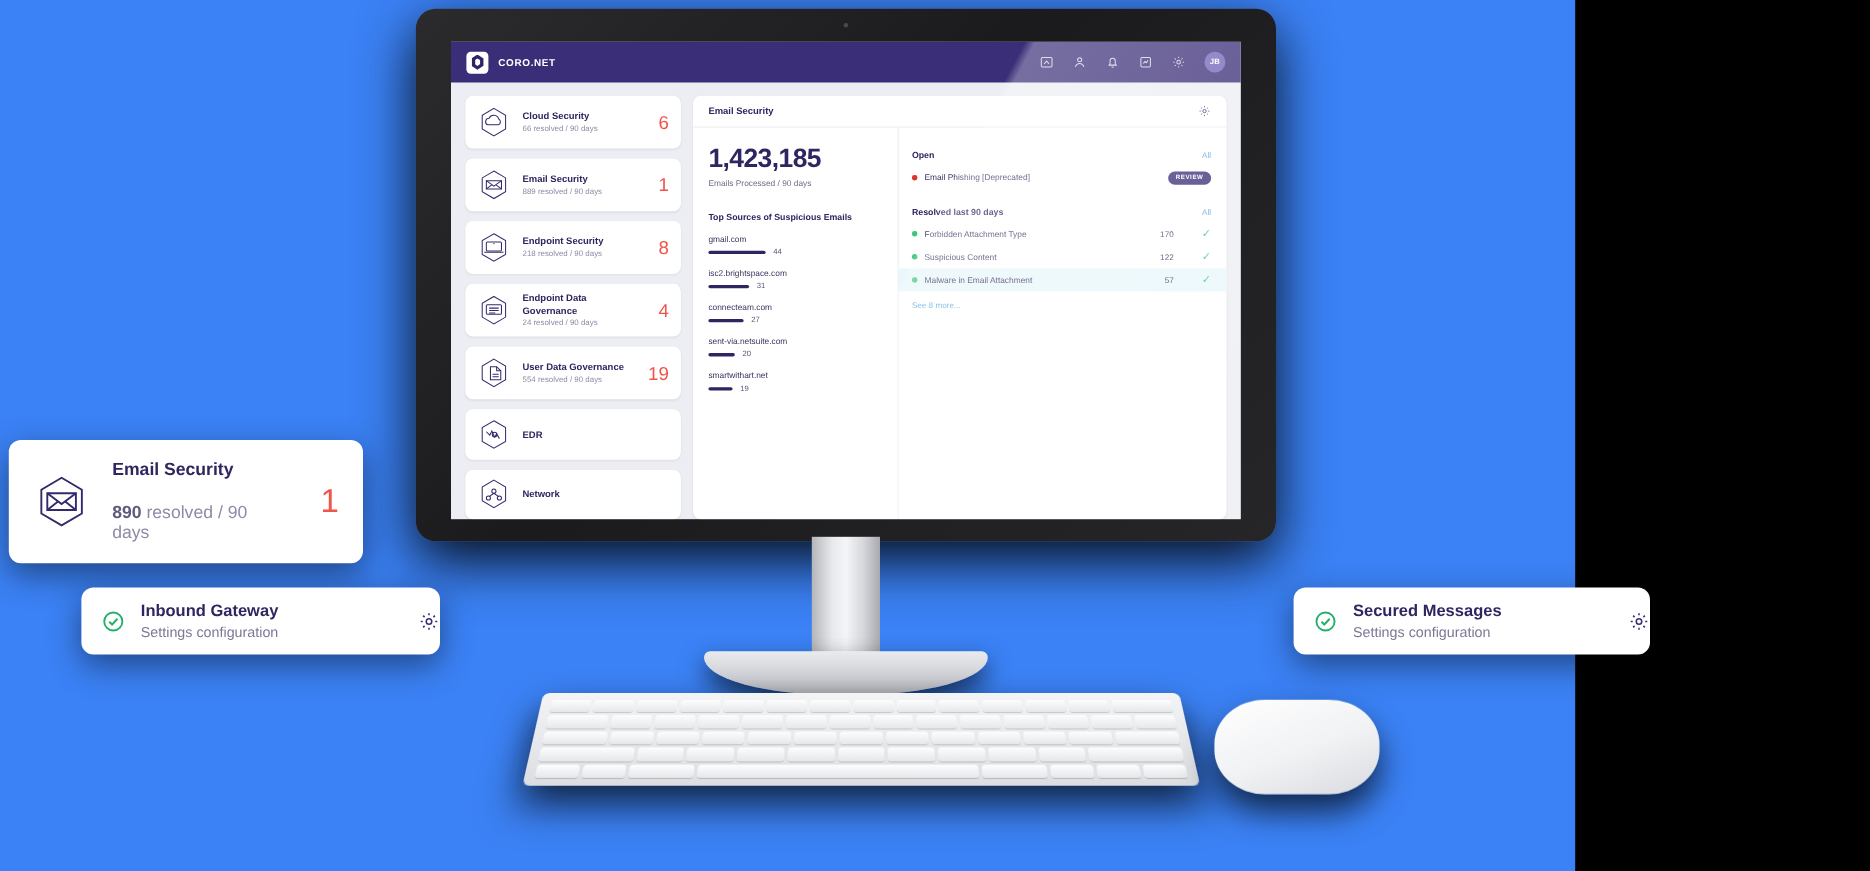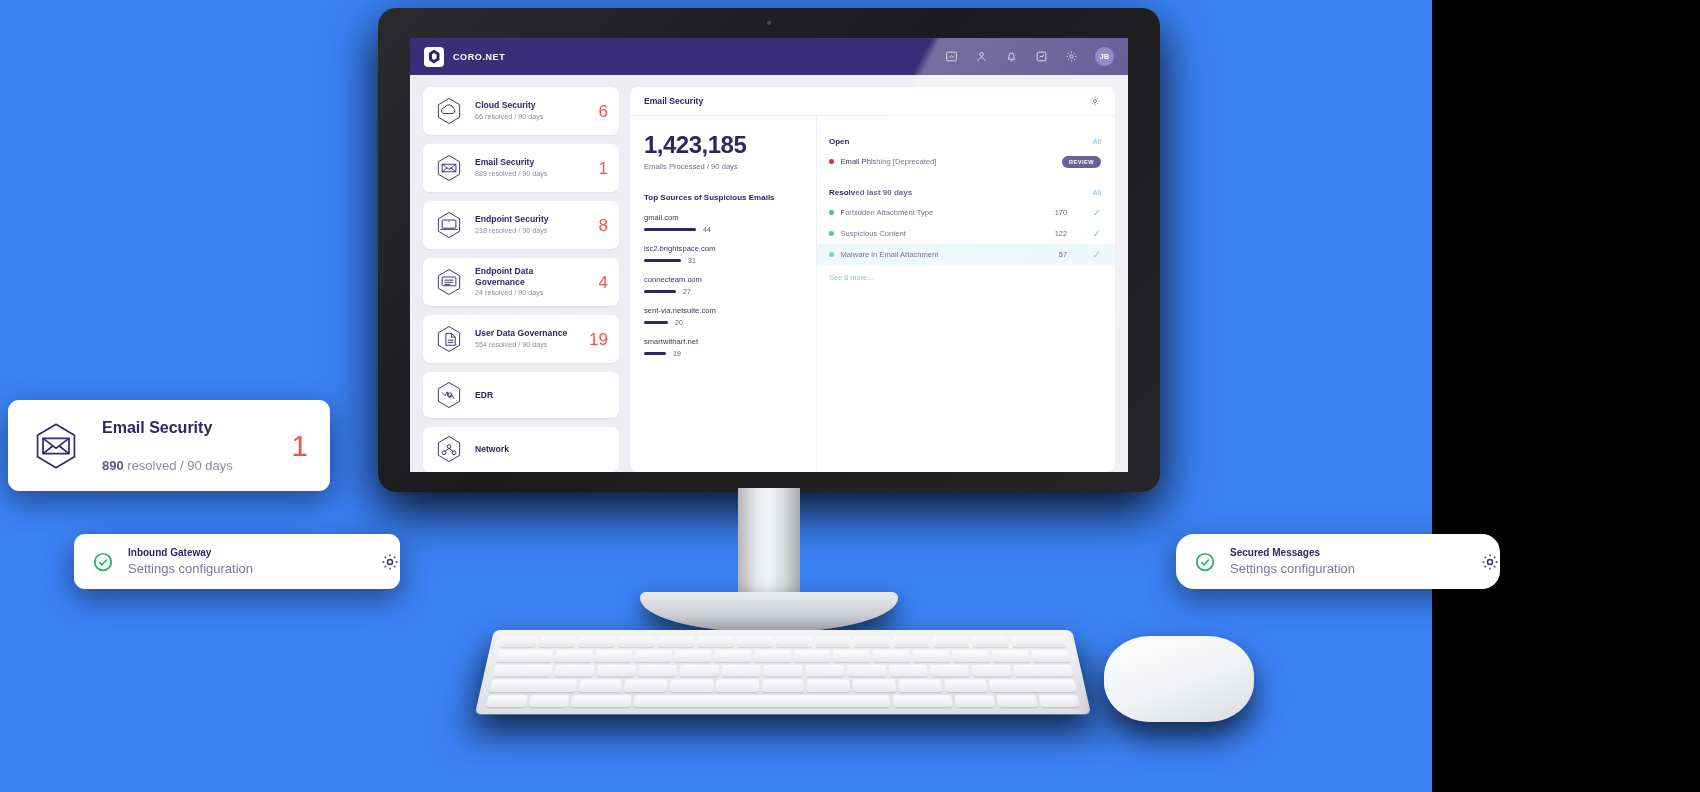--- a/index.html
+++ b/index.html
@@ -151,36 +151,36 @@
   
   .callout {
     position:absolute; background:#fff; border-radius:11px;
     box-shadow: 0 10px 30px rgba(0,0,0,.45);
     display:flex; align-items:center;
   }
   .co-big { padding:18px 22px; gap:20px; }
   .co-icon { width:52px; height:52px; color:#332a6b; flex:0 0 52px; }
   .co-icon svg { width:52px; height:52px; display:block; }
   .co-name { font-size:16px; font-weight:700; color:#2d2660; line-height:1.2; }
-  .co-sub { font-size:13px; color:#8d8ba6; margin-top:21px; }
+  .co-sub { font-size:16px; color:#8d8ba6; margin-top:21px; }
   .co-sub b { color:#5d5a7d; font-weight:700; }
   .co-count { font-size:30px; color:#f0544a; font-weight:300; line-height:1; margin-left:auto; padding-left:18px; }
 
   .co-sm { padding:13px 18px; gap:14px; }
   .co-check { width:22px;height:22px;flex:0 0 22px;color:#25b06a; }
   .co-check svg { width:22px;height:22px;display:block; }
-  .co-sm-title { font-size:10px; font-weight:700; color:#2d2660; }
+  .co-sm-title { font-size:15px; font-weight:700; color:#2d2660; }
   .co-sm-sub { font-size:13px; color:#7b7995; margin-top:3px; }
   .co-gear { margin-left:auto; width:20px;height:20px;color:#3b2e78;padding-left:18px; }
   .co-gear svg { width:20px;height:20px;display:block; }
 
   #callout-email-security { left:8px; top:400px; width:322px; }
   #callout-user-data-governance { left:1234px; top:400px; width:328px; }
   #callout-inbound-gateway { left:74px; top:534px; width:326px; }
-  #callout-secured-messages { left:1176px; top:534px; width:324px;border-radius:18px; }
+  #callout-secured-messages { left:1176px; top:534px; width:324px; }
 </style>
 </head>
 <body>
 
 <div id="stage">
 
   <div class="monitor-body">
     <div class="monitor-cam"></div>
 
     <div class="screen">

